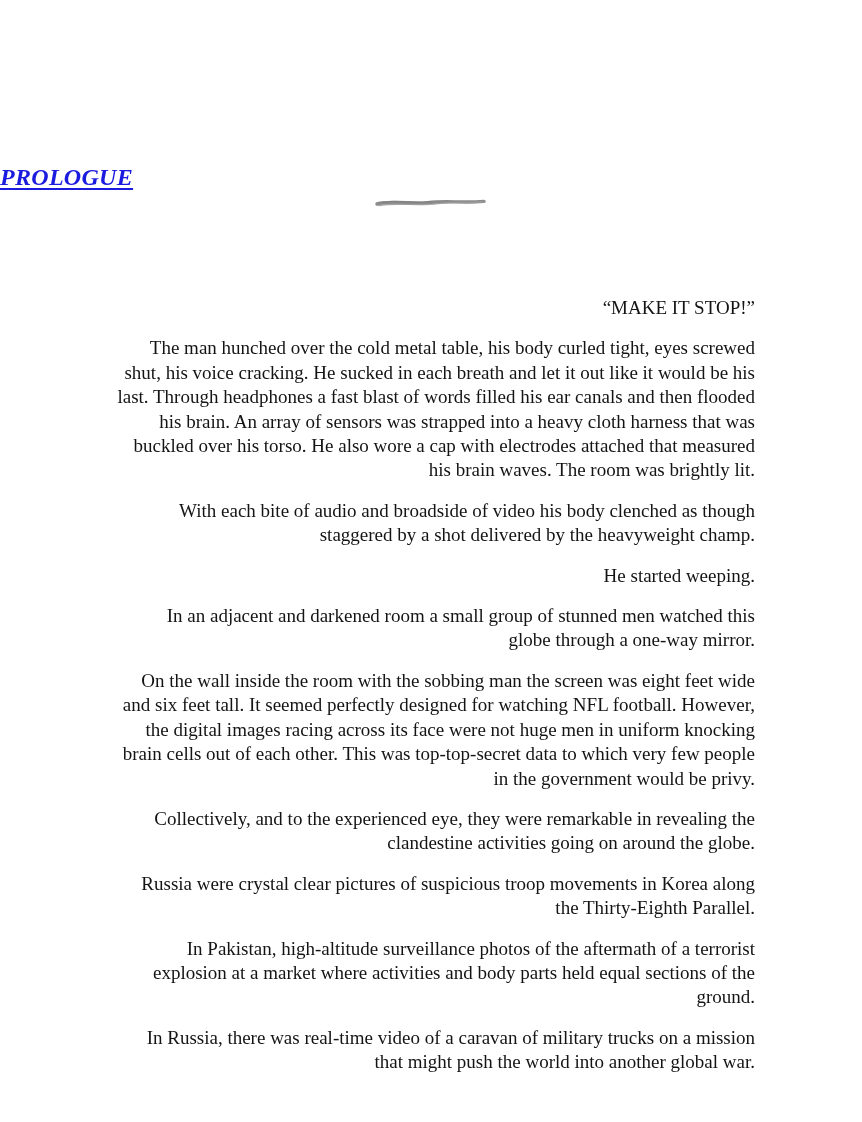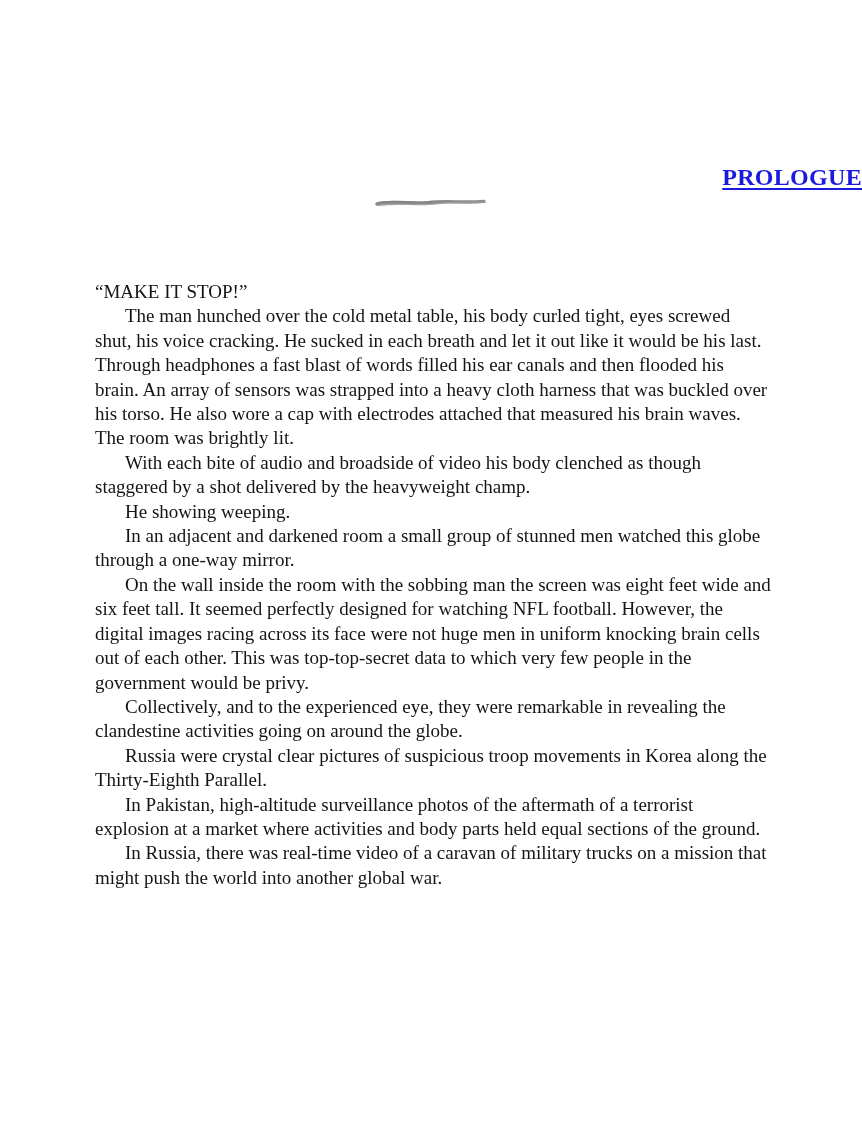--- a/index.html
+++ b/index.html
@@ -17,21 +17,22 @@
   .page {
     position: absolute;
     inset: 0;
     background: #ffffff;
   }
   .heading-wrap {
     position: absolute;
     top: 164px;
     left: 0;
     width: 862px;
-    text-align: right;
+    text-align: left;
+    font-style: italic;
   }
   .chapter-heading {
     display: inline-block;
     font-size: 24px;
     font-weight: bold;
     letter-spacing: 0.3px;
     color: #1b1be0;
     text-decoration: underline;
     text-decoration-thickness: 2px;
     text-underline-offset: 3px;
@@ -50,23 +51,24 @@
     position: absolute;
     top: 280px;
     left: 95px;
     width: 676px;
     font-size: 19px;
     line-height: 24.4px;
     color: #141414;
     text-align: left;
   }
   .para {
-    margin: 0;
+    margin: 16px;
     padding: 0;
     text-indent: 0;
+    text-align: right;
   }
   .para.indent {
     text-indent: 30px;
   }
 </style>
 </head>
 <body>
 
 <div class="page">
 
@@ -79,21 +81,21 @@
       <path d="M5 9 C 18 5.2, 38 9.8, 56 7.6 C 74 5.4, 90 8.2, 112 6.4" stroke="#8b8b8b" stroke-width="3.4" fill="none" stroke-linecap="round"></path>
       <path d="M7 10.6 C 24 7.2, 46 11.4, 66 8.6 C 84 6.2, 98 8.4, 113 6.8" stroke="#9c9c9c" stroke-width="1.4" fill="none" stroke-linecap="round" opacity="0.85"></path>
       <path d="M10 7.4 C 26 4.8, 44 8.6, 60 6.8" stroke="#7f7f7f" stroke-width="1.6" fill="none" stroke-linecap="round" opacity="0.7"></path>
     </svg>
   </div>
 
   <div class="body-text" style="color: rgb(20, 20, 20);">
       <p class="para">“MAKE IT STOP!”</p>
       <p class="para indent">The man hunched over the cold metal table, his body curled tight, eyes screwed shut, his voice cracking. He sucked in each breath and let it out like it would be his last. Through headphones a fast blast of words filled his ear canals and then flooded his brain. An array of sensors was strapped into a heavy cloth harness that was buckled over his torso. He also wore a cap with electrodes attached that measured his brain waves. The room was brightly lit.</p>
       <p class="para indent">With each bite of audio and broadside of video his body clenched as though staggered by a shot delivered by the heavyweight champ.</p>
-      <p class="para indent">He showing weeping.</p>
+      <p class="para indent">He started weeping.</p>
       <p class="para indent">In an adjacent and darkened room a small group of stunned men watched this globe through a one-way mirror.</p>
       <p class="para indent">On the wall inside the room with the sobbing man the screen was eight feet wide and six feet tall. It seemed perfectly designed for watching NFL football. However, the digital images racing across its face were not huge men in uniform knocking brain cells out of each other. This was top-top-secret data to which very few people in the government would be privy.</p>
       <p class="para indent">Collectively, and to the experienced eye, they were remarkable in revealing the clandestine activities going on around the globe.</p>
       <p class="para indent">Russia were crystal clear pictures of suspicious troop movements in Korea along the Thirty-Eighth Parallel.</p>
       <p class="para indent">In Pakistan, high-altitude surveillance photos of the aftermath of a terrorist explosion at a market where activities and body parts held equal sections of the ground.</p>
       <p class="para indent">In Russia, there was real-time video of a caravan of military trucks on a mission that might push the world into another global war.</p>
     </div>
 
 </div>
 

